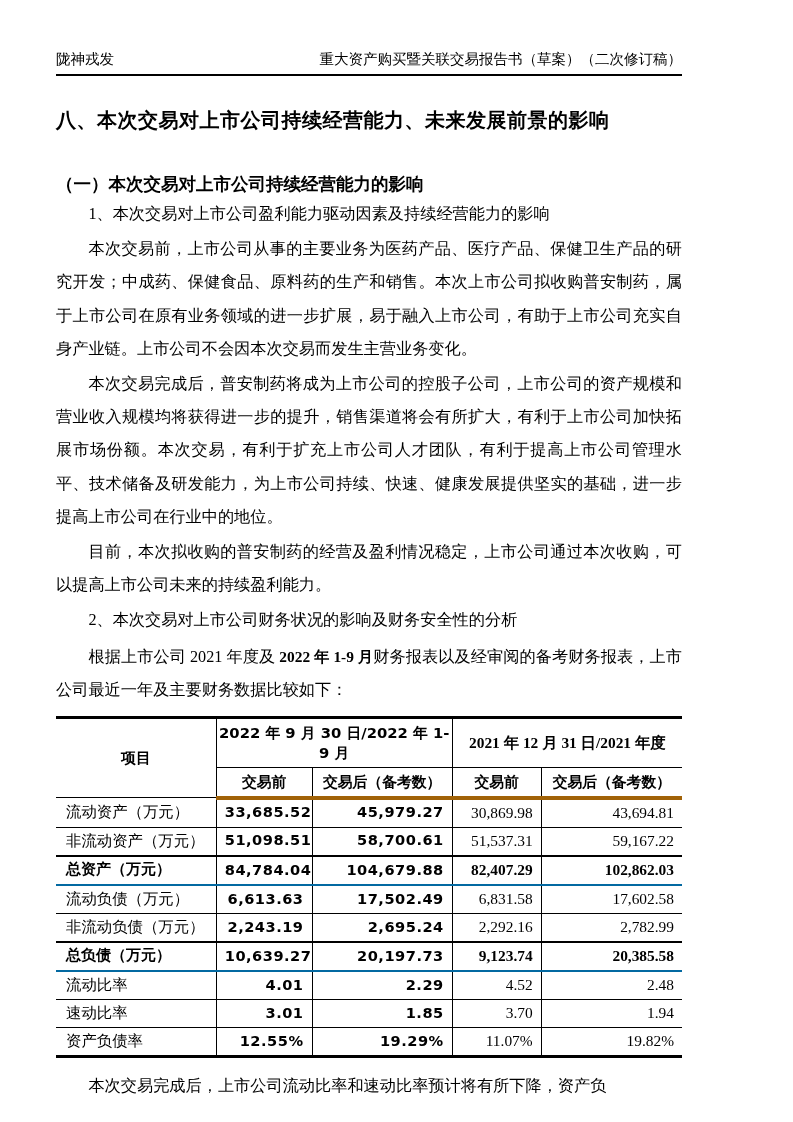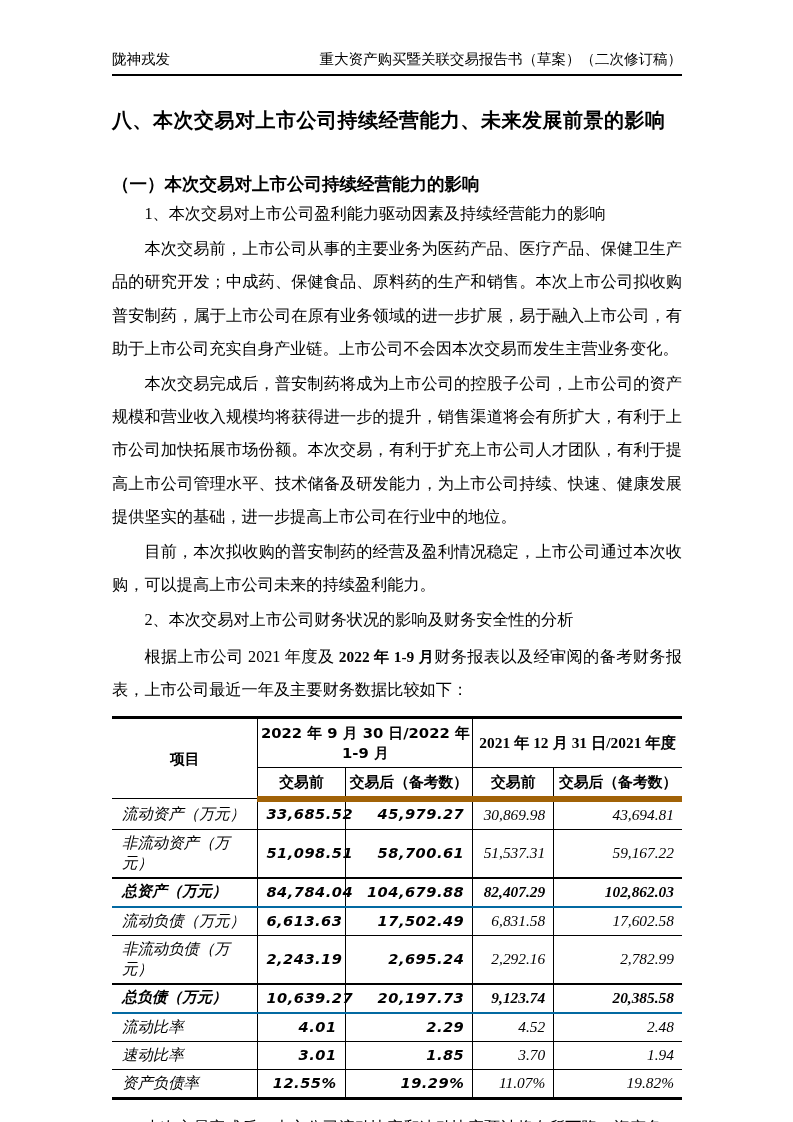--- a/index.html
+++ b/index.html
@@ -1,19 +1,19 @@
 <!DOCTYPE html>
 <html><head>
 <meta charset="utf-8">
 <style>
   * { margin:0; padding:0; box-sizing:border-box; }
   html, body { background:#ffffff; }
   .page {
     width:793px; height:1122px; overflow:hidden;
-    padding:50px 111px 0 112px;
+    padding:50px 111px 0 56px;
     background:#ffffff; color:#000;
     font-family:"Liberation Serif","DejaVu Serif",serif;
     position:relative;
   }
   .page-header {
     display:flex; justify-content:space-between; align-items:flex-end;
     font-size:14.5px; padding-bottom:5px; border-bottom:2px solid #000;
   }
   .doc-h1 {
     font-family:"DejaVu Sans","Liberation Sans",sans-serif;
@@ -39,22 +39,22 @@
   }
   .fin th, .fin td { border:1px solid #000; }
   .fin tr > *:first-child { border-left:none; }
   .fin tr > *:last-child { border-right:none; }
   .fin thead th {
     font-family:"DejaVu Sans","Liberation Sans",sans-serif;
     font-weight:700; font-size:14.8px; text-align:center;
     padding:4px 2px; line-height:1.35;
   }
   .fin thead th.serif-head { font-family:"Liberation Serif","DejaVu Serif",serif; font-size:15.4px; }
-  .fin thead tr.subhead th { border-bottom:6px solid #a16207; }
-  .fin td { padding:3px 8px 4px; font-size:15.4px; line-height:1.3;font-style:italic; }
+  .fin thead tr.subhead th { border-bottom:4px solid #a16207; }
+  .fin td { padding:3px 8px 4px; font-size:15.4px; line-height:1.3; }
   .fin td.lbl { text-align:left; padding-left:10px; }
   .fin td.v { text-align:right; }
   .fin td.y2022 {
     font-family:"DejaVu Sans","Liberation Sans",sans-serif;
     font-weight:700; font-size:14.6px; letter-spacing:0.5px;
   }
   .fin tr.total td { border-top:2px solid #000; border-bottom:2px solid #0369a1; }
   .fin tr.total td.lbl {
     font-family:"DejaVu Sans","Liberation Sans",sans-serif;
     font-weight:700; font-size:15px;

